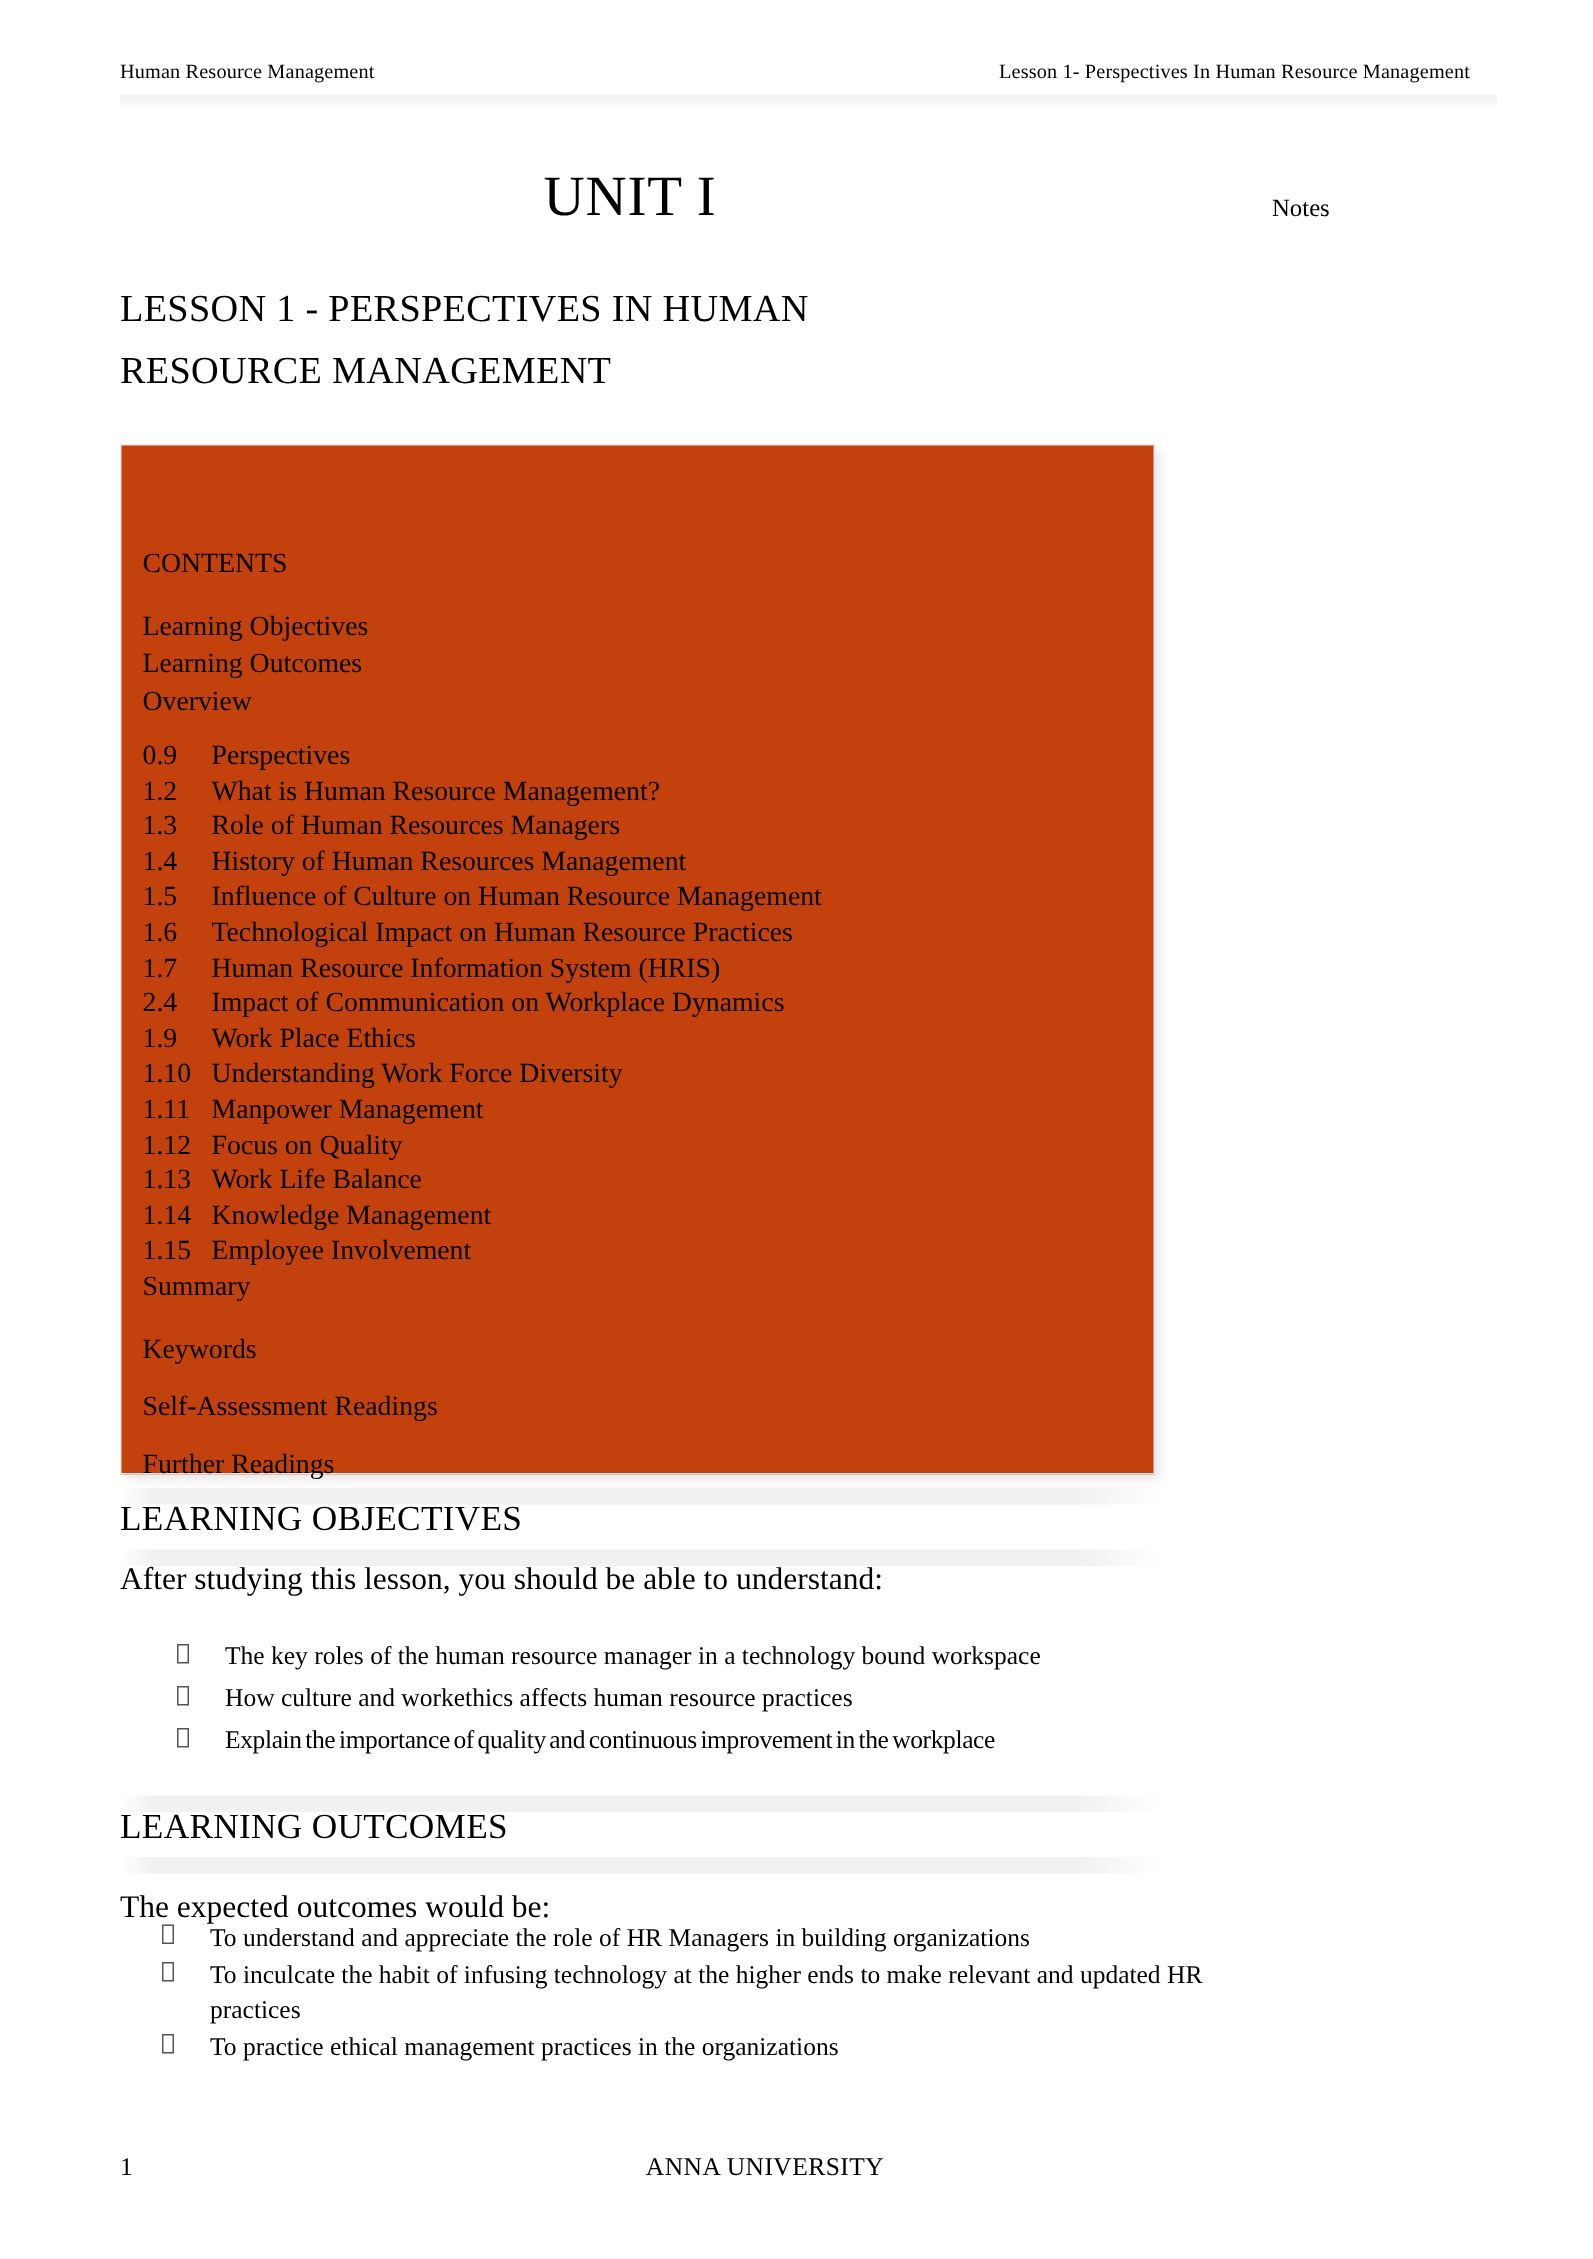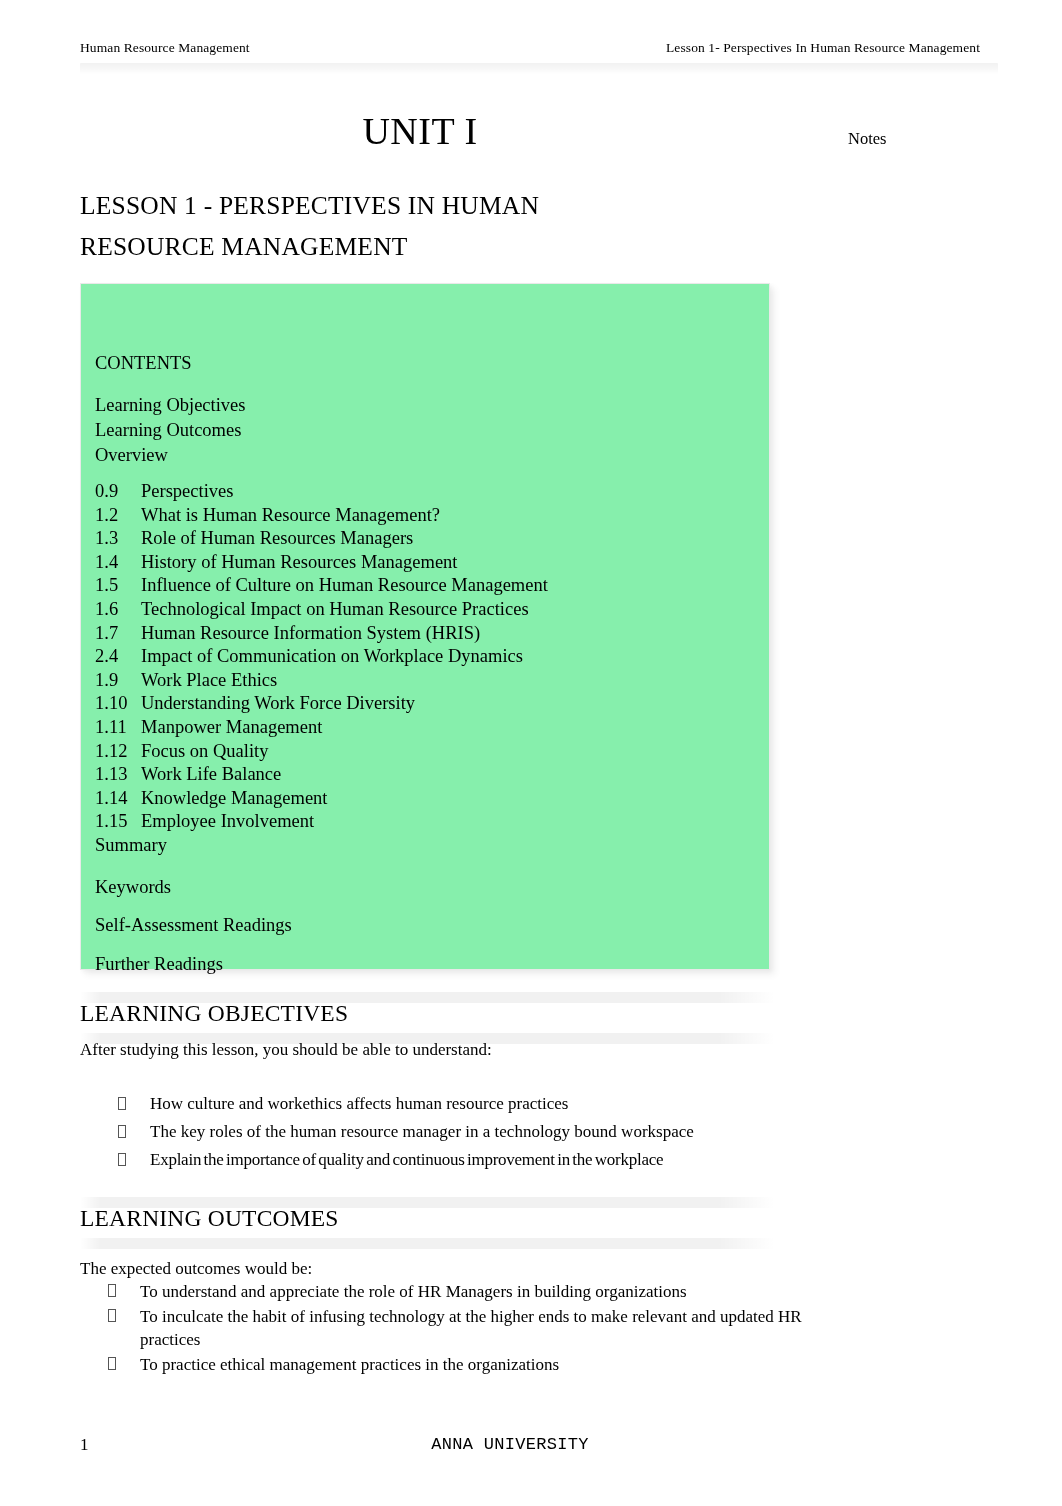--- a/index.html
+++ b/index.html
@@ -80,25 +80,25 @@
     font-size: 25.5px;
     line-height: 1.62;
     letter-spacing: 0.2px;
   }
   .lesson-title .ln { display: block; }
 
   
   .contents-box {
     position: absolute;
     left: 80px;
-    top: 283px;
+    top: 296px;
     width: 690px;
     height: 687px;
     box-sizing: border-box;
-    background: #86efac;
+    background: #c2410c;
     border: 1px solid #e9e9e9;
     box-shadow:
        5px 5px 7px rgba(0,0,0,0.055),
        2px 2px 4px rgba(0,0,0,0.04);
     font-family: Liberation Serif, serif;
   }
   .contents-inner {
     position: absolute;
     left: 14px;
     top: 70px;
@@ -170,21 +170,21 @@
     letter-spacing: 0.2px;
   }
 
   #lo-head  { top: 992px; }
   #lout-head{ top: 1197px; }
 
   
   .intro-line {
     position: absolute;
     left: 80px;
-    font-size: 17px;
+    font-size: 21px;
   }
   #lo-intro   { top: 1040px; }
   #lout-intro { top: 1259px; }
 
   
   .bullets {
     position: absolute;
     font-size: 17px;
   }
   .bullet-row {
@@ -244,21 +244,20 @@
     left: 0;
     top: 0;
   }
   .footer .univ {
     position: absolute;
     left: 0;
     top: 0;
     width: 860px;
     text-align: center;
     letter-spacing: 0.3px;
-    font-family: Liberation Mono, monospace;
   }
 </style>
 </head>
 <body>
 
 <div class="page">
 
   <div class="running-header">
     <span class="hdr-left">Human Resource Management</span>
     <span class="hdr-right">Lesson 1- Perspectives In Human Resource Management</span>
@@ -362,25 +361,25 @@
   <div class="section-head" id="lo-head">
     <div class="band-top"></div>
     <div class="sh-text">LEARNING OBJECTIVES</div>
     <div class="band-bottom"></div>
   </div>
   <div class="intro-line" id="lo-intro">After studying this lesson, you should be able to understand:</div>
 
   <div class="bullets" id="lo-bullets">
     <div class="bullet-row">
       <span class="bullet-glyph"><span class="tofu"></span></span>
+      <span class="bullet-text">The key roles of the human resource manager in a technology bound workspace</span>
+    </div>
+    <div class="bullet-row">
+      <span class="bullet-glyph"><span class="tofu"></span></span>
       <span class="bullet-text">How culture and workethics affects human resource practices</span>
-    </div>
-    <div class="bullet-row">
-      <span class="bullet-glyph"><span class="tofu"></span></span>
-      <span class="bullet-text">The key roles of the human resource manager in a technology bound workspace</span>
     </div>
     <div class="bullet-row">
       <span class="bullet-glyph"><span class="tofu"></span></span>
       <span class="bullet-text condensed">Explain the importance of quality and continuous improvement in the workplace</span>
     </div>
   </div>
 
   <div class="section-head" id="lout-head">
     <div class="band-top"></div>
     <div class="sh-text">LEARNING OUTCOMES</div>

